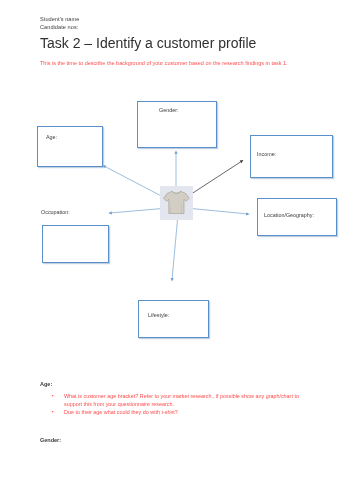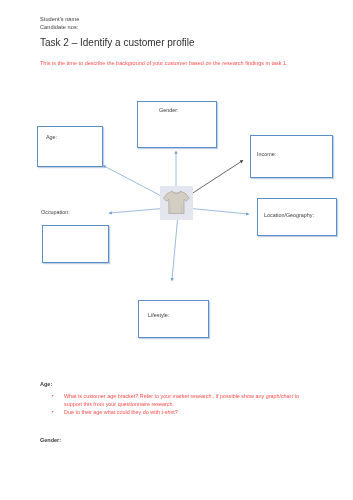--- a/index.html
+++ b/index.html
@@ -32,21 +32,21 @@
     letter-spacing: 0.05px;
     white-space: nowrap;
   }
   #student-name { left: 40px; top: 16px; }
   #candidate-nos { left: 40px; top: 23.5px; }
 
   #page-title {
     position: absolute;
     left: 40px;
     top: 38px;
-    font-size: 10px;
+    font-size: 14px;
     line-height: 10px;
     color: #2f2f2f;
     white-space: nowrap;
   }
 
   #intro-text {
     position: absolute;
     left: 40px;
     top: 59px;
     width: 280px;

